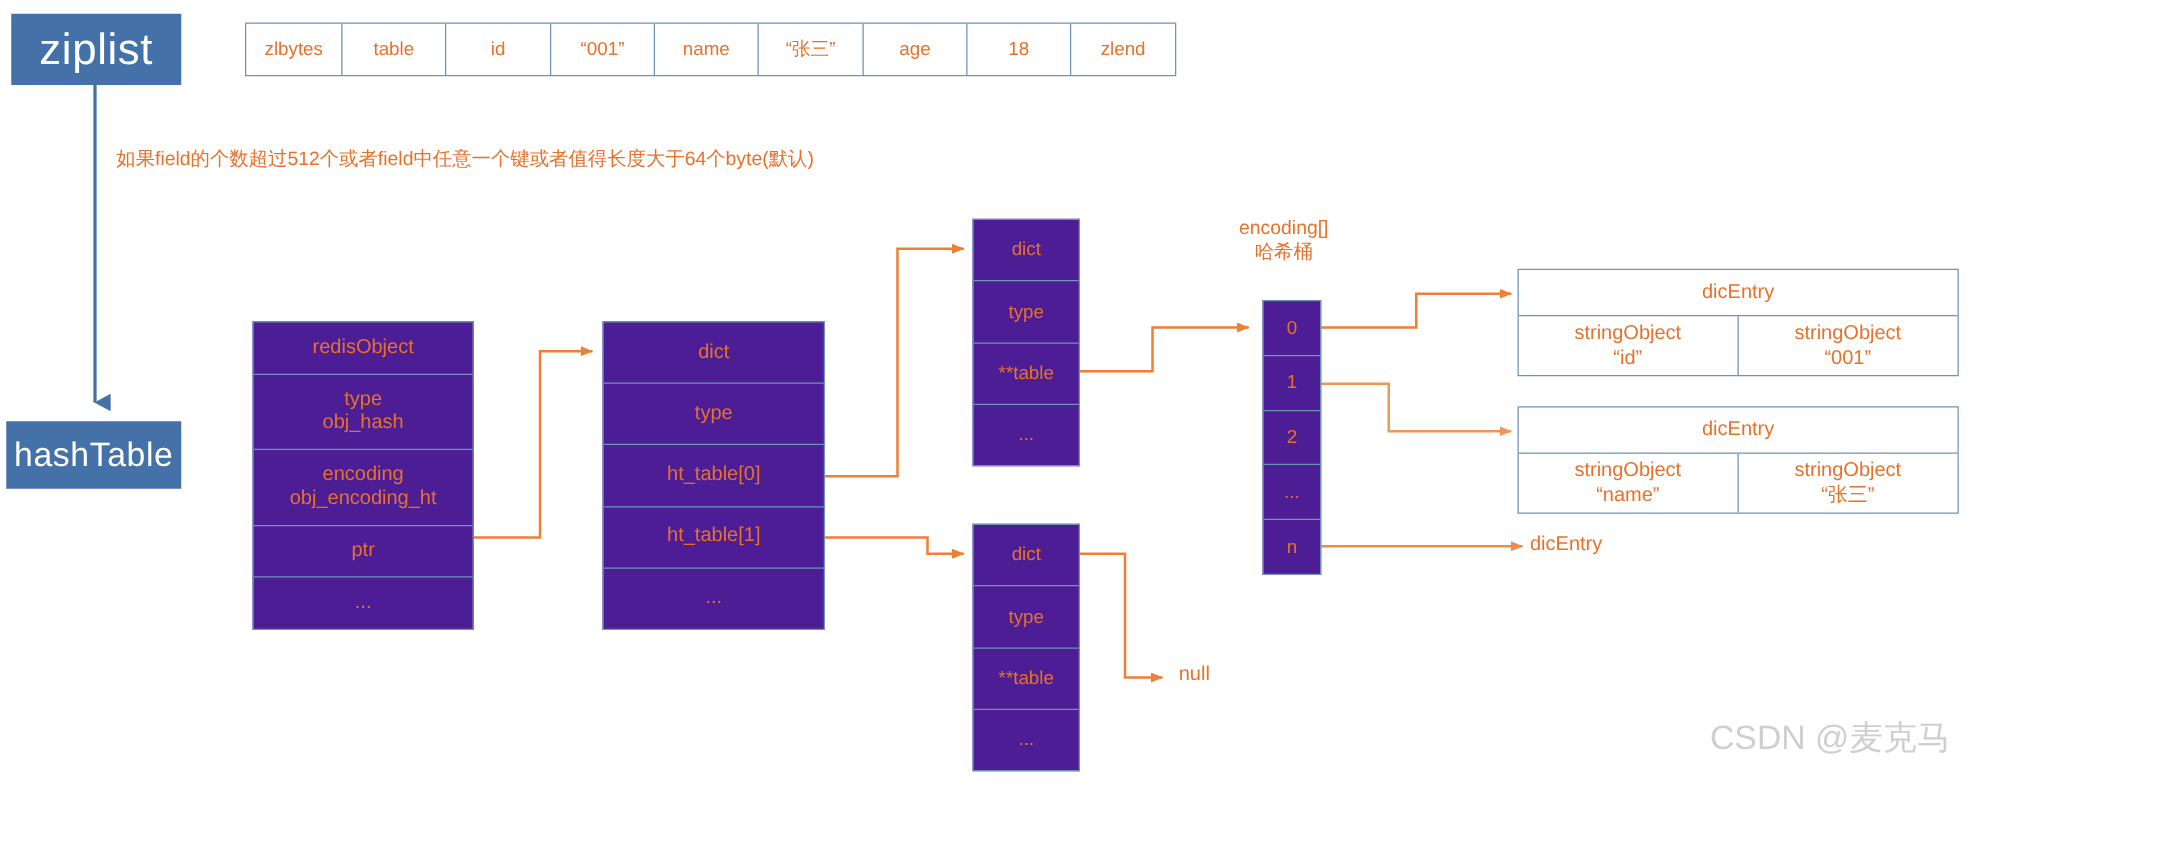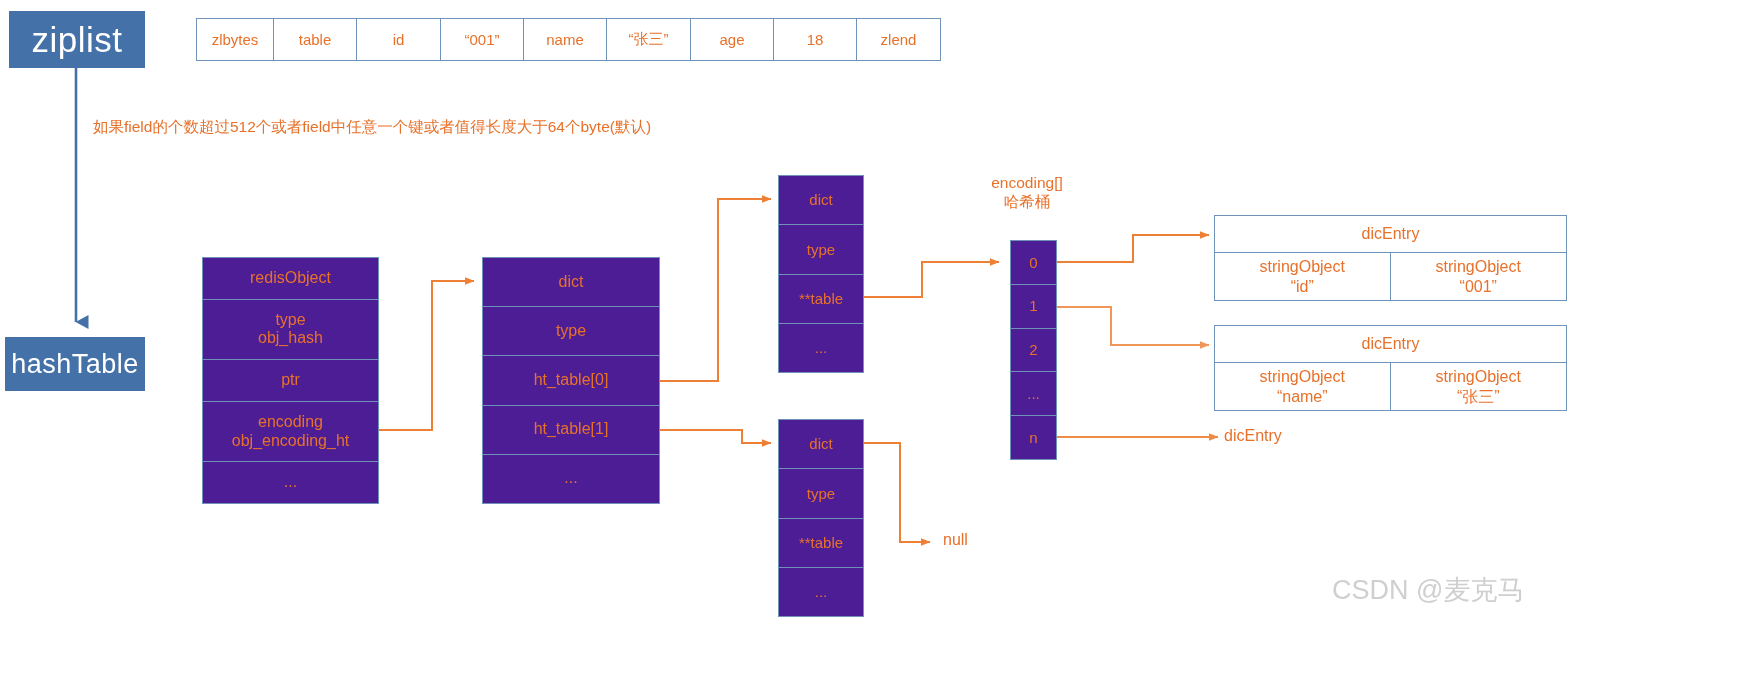--- a/index.html
+++ b/index.html
@@ -234,25 +234,25 @@
 
   <div class="struct" style="left:202px; top:257px; width:177px; height:247px; font-size:16px;">
     <div class="cell">
       <span>redisObject</span>
     </div>
     <div class="cell">
       <span>type</span>
       <span>obj_hash</span>
     </div>
     <div class="cell">
-      <span>ptr</span>
-    </div>
-    <div class="cell">
       <span>encoding</span>
       <span>obj_encoding_ht</span>
+    </div>
+    <div class="cell">
+      <span>ptr</span>
     </div>
     <div class="cell">
       <span>...</span>
     </div>
   </div>
 
   <div class="struct" style="left:482px; top:257px; width:178px; height:247px; font-size:16px;">
     <div class="cell">
       <span>dict</span>
     </div>
@@ -352,15 +352,15 @@
         <span>stringObject</span>
         <span>“张三”</span>
       </div>
     </div>
   </div>
 
   <div class="label" style="left:943px; top:531px; font-size:16px;">null</div>
 
   <div class="label" style="left:1224px; top:427px; font-size:16px;">dicEntry</div>
 
-  <div class="watermark" style="left:1332px; top:572px;">CSDN @麦克马</div>
+  <div class="watermark" style="left:1368px; top:572px;">CSDN @麦克马</div>
 
 </div>
 
 </body></html>

